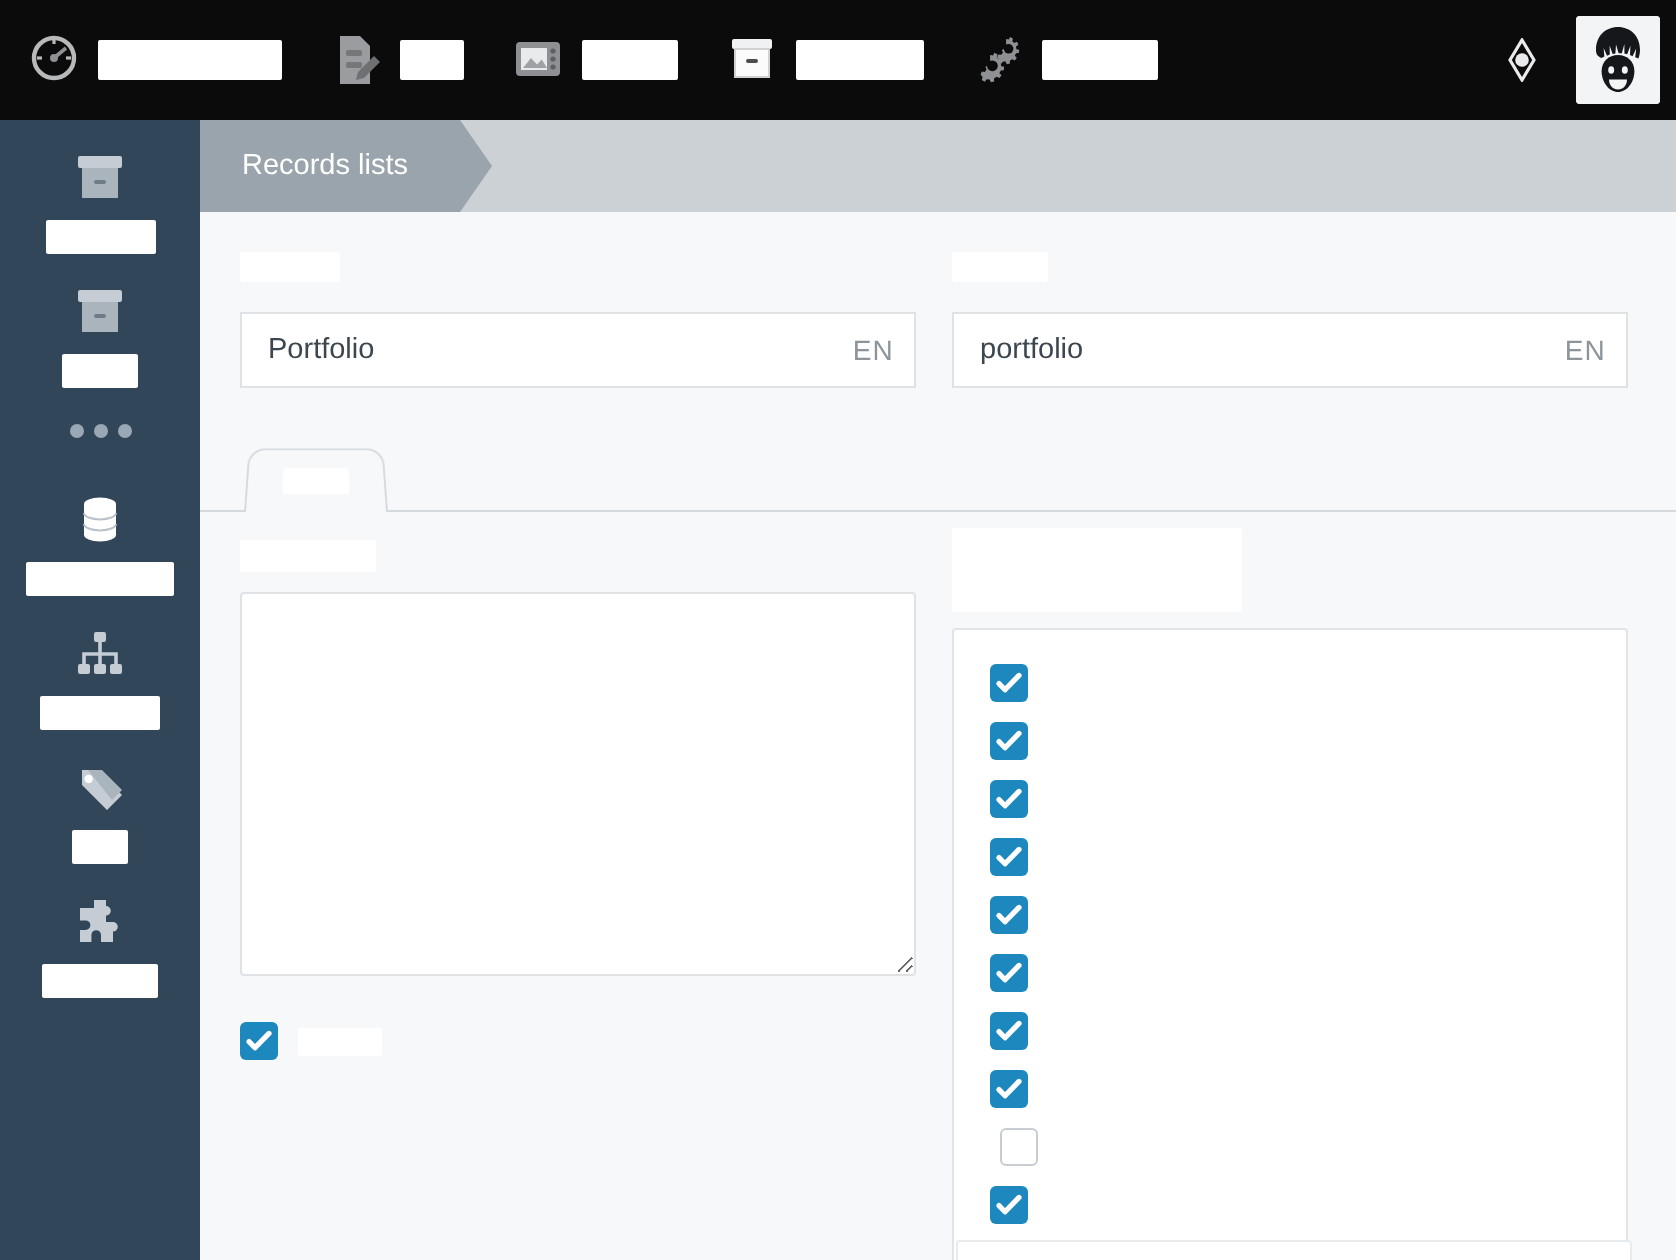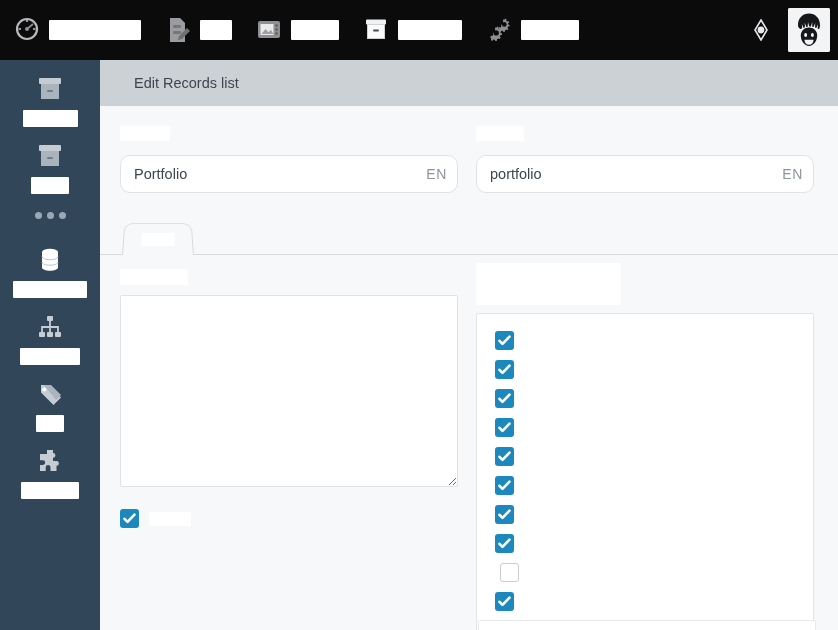--- a/index.html
+++ b/index.html
@@ -92,21 +92,21 @@
   }
 
   .fieldrow { display: flex; gap: 18px; padding: 20px 20px 0 20px; }
   .field { width: 338px; }
   .field-label { height: 15px; width: 50px; border-radius: 1px; margin-bottom: 10px; background: #ffffff; }
   .field-label.w2 { width: 48px; }
   .input {
     position: relative; height: 38px;
     background: #ffffff;
     border: 1px solid #dfe3e6;
-    border-radius: 10px;
+    border-radius: 0;
     display: flex; align-items: center;
     padding: 0 10px 0 13px;
     cursor: text;
   }
   .input-value { font-size: 14.5px; color: #3c464f; flex: 1 1 auto; }
   .input-lang { font-size: 14px; color: #8d959c; letter-spacing: .6px; }
 
   
   .tabwrap { position: relative; height: 42px; margin-top: 20px; }
   .tabline {
@@ -348,22 +348,22 @@
       <span class="side-ico">
         <svg viewBox="0 0 30 30" width="30" height="30">
           <path d="M12 4h6v3a2.4 2.4 0 1 1 0 4.8V15h3.5a2.4 2.4 0 1 1 0 4.8V25h-6v-3.5a2.4 2.4 0 1 0-4.8 0V25H5v-6h2.8a2.4 2.4 0 1 0 0-4.8H5V8h7V4z" fill="#c5ccd3"></path>
         </svg>
       </span>
       <span class="redact side-label" style="width:58px"></span>
     </div>
   </div>
 
   <div class="crumbbar">
-    <div class="crumb-next">
-      <span>Edit Records list</span>
+    <div class="crumb-active">
+      <span>Records lists</span>
     </div>
   </div>
 
   <div class="content">
 
     <div class="fieldrow">
 
       <div class="field">
         <div class="redact field-label"></div>
         <div class="input">

